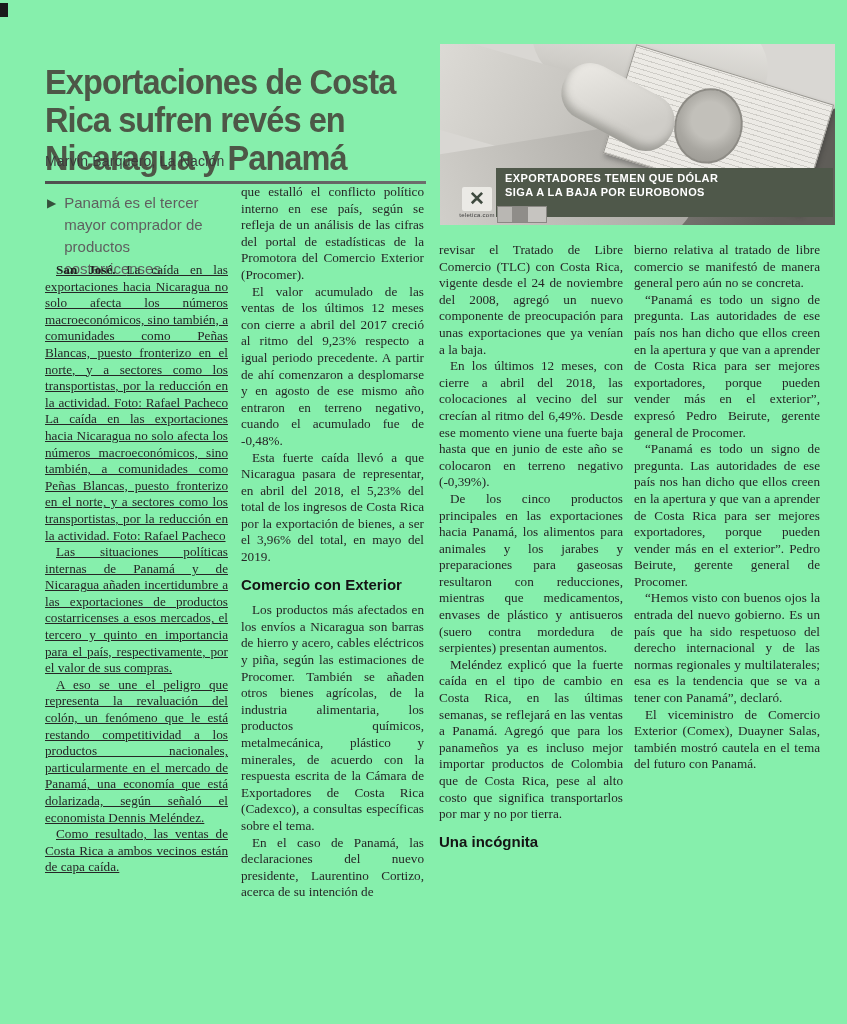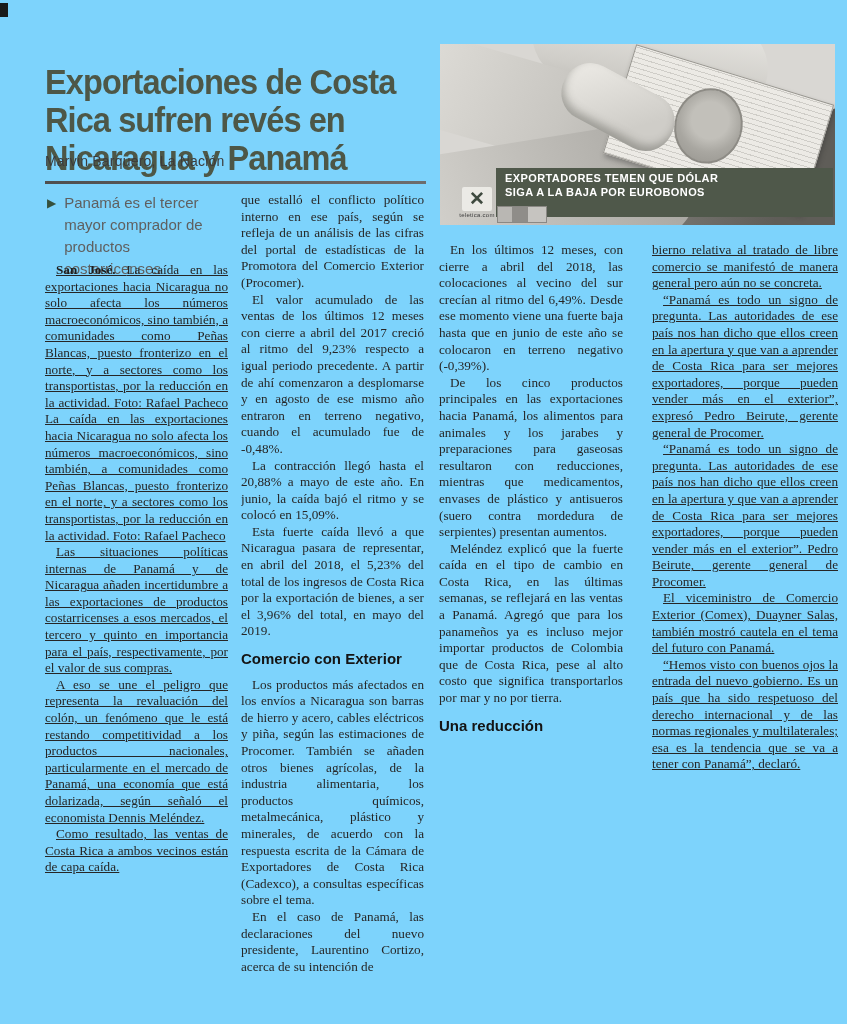--- a/index.html
+++ b/index.html
@@ -1,20 +1,20 @@
 <!DOCTYPE html>
 <html lang="es"><head>
 <meta charset="utf-8">
 <style>
   html, body { margin: 0; padding: 0; background: #e9e8e5; }
   .page {
     position: relative;
     width: 847px; height: 1024px;
     margin: 0 auto;
-    background: #7dd3fc;
+    background: #86efac;
     overflow: hidden;
     font-family: "Liberation Serif", serif;
     color: #262626;
   }
   .corner-mark {
     position: absolute; left: 0; top: 3px;
     width: 8px; height: 14px; background: #1a1a1a;
   }
   .headline {
     position: absolute; left: 45px; top: 40px; width: 420px;
@@ -118,23 +118,23 @@
     border: 1px solid #8a8884;
   }
   
   .col {
     position: absolute; overflow: hidden;
     font-size: 13.2px; line-height: 16.6px;
     text-align: justify;
     hyphens: auto; -webkit-hyphens: auto;
   }
   .col-1 { left: 45px;  top: 262px; width: 183px; height: 744px; text-decoration: underline; }
-  .col-2 { left: 241px; top: 192px; width: 183px; height: 826px; }
+  .col-2 { left: 241px; top: 184px; width: 183px; height: 826px; }
   .col-3 { left: 439px; top: 242px; width: 184px; height: 778px; }
-  .col-4 { left: 652px; top: 242px; width: 186px; height: 778px; text-decoration: underline; }
+  .col-4 { left: 634px; top: 242px; width: 186px; height: 778px; }
   .col p.para { margin: 0; text-indent: 11px; }
   .col p.para.cont { text-indent: 0; }
   .col p.para strong { font-weight: 700; color: #1d1d1d; }
   .col h3.subhead {
     margin: 11px 0 9px; font-family: "Liberation Sans", sans-serif;
     font-size: 15px; color: #141414; letter-spacing: 0;
   }
 </style>
 </head>
 <body>
@@ -181,33 +181,33 @@
 
   <div class="col col-1">
       <p class="para"><strong>San José. </strong>La caída en las exportaciones hacia Nicaragua no solo afecta los números macroeconómicos, sino también, a comunidades como Peñas Blancas, puesto fronterizo en el norte, y a sectores como los transportistas, por la reducción en la actividad. Foto: Rafael Pacheco La caída en las exportaciones hacia Nicaragua no solo afecta los números macroeconómicos, sino también, a comunidades como Peñas Blancas, puesto fronterizo en el norte, y a sectores como los transportistas, por la reducción en la actividad. Foto: Rafael Pacheco</p>
       <p class="para">Las situaciones políticas internas de Panamá y de Nicaragua añaden incertidumbre a las exportaciones de productos costarricenses a esos mercados, el tercero y quinto en importancia para el país, respectivamente, por el valor de sus compras.</p>
       <p class="para">A eso se une el peligro que representa la revaluación del colón, un fenómeno que le está restando competitividad a los productos nacionales, particularmente en el mercado de Panamá, una economía que está dolarizada, según señaló el economista Dennis Meléndez.</p>
       <p class="para">Como resultado, las ventas de Costa Rica a ambos vecinos están de capa caída.</p>
     </div>
   <div class="col col-2">
       <p class="para cont">que estalló el conflicto político interno en ese país, según se refleja de un análisis de las cifras del portal de estadísticas de la Promotora del Comercio Exterior (Procomer).</p>
       <p class="para">El valor acumulado de las ventas de los últimos 12 meses con cierre a abril del 2017 creció al ritmo del 9,23% respecto a igual periodo precedente. A partir de ahí comenzaron a desplomarse y en agosto de ese mismo año entraron en terreno negativo, cuando el acumulado fue de -0,48%.</p>
-      <p class="para">La contracción llegó hasta el 20,88% a mayo de este año. En junio, la caída bajó el ritmo y se colocó en 15,09%.</p>
       <p class="para">Esta fuerte caída llevó a que Nicaragua pasara de representar, en abril del 2018, el 5,23% del total de los ingresos de Costa Rica por la exportación de bienes, a ser el 3,96% del total, en mayo del 2019.</p>
       <h3 class="subhead">Comercio con Exterior</h3>
       <p class="para">Los productos más afectados en los envíos a Nicaragua son barras de hierro y acero, cables eléctricos y piña, según las estimaciones de Procomer. También se añaden otros bienes agrícolas, de la industria alimentaria, los productos químicos, metalmecánica, plástico y minerales, de acuerdo con la respuesta escrita de la Cámara de Exportadores de Costa Rica (Cadexco), a consultas específicas sobre el tema.</p>
       <p class="para">En el caso de Panamá, las declaraciones del nuevo presidente, Laurentino Cortizo, acerca de su intención de</p>
     </div>
   <div class="col col-3">
+      <p class="para cont">revisar el Tratado de Libre Comercio (TLC) con Costa Rica, vigente desde el 24 de noviembre del 2008, agregó un nuevo componente de preocupación para unas exportaciones que ya venían a la baja.</p>
       <p class="para">En los últimos 12 meses, con cierre a abril del 2018, las colocaciones al vecino del sur crecían al ritmo del 6,49%. Desde ese momento viene una fuerte baja hasta que en junio de este año se colocaron en terreno negativo (-0,39%).</p>
       <p class="para">De los cinco productos principales en las exportaciones hacia Panamá, los alimentos para animales y los jarabes y preparaciones para gaseosas resultaron con reducciones, mientras que medicamentos, envases de plástico y antisueros (suero contra mordedura de serpientes) presentan aumentos.</p>
       <p class="para">Meléndez explicó que la fuerte caída en el tipo de cambio en Costa Rica, en las últimas semanas, se reflejará en las ventas a Panamá. Agregó que para los panameños ya es incluso mejor importar productos de Colombia que de Costa Rica, pese al alto costo que significa transportarlos por mar y no por tierra.</p>
-      <h3 class="subhead">Una reducción</h3>
+      <h3 class="subhead">Una incógnita</h3>
     </div>
   <div class="col col-4">
       <p class="para cont">bierno relativa al tratado de libre comercio se manifestó de manera general pero aún no se concreta.</p>
       <p class="para">“Panamá es todo un signo de pregunta. Las autoridades de ese país nos han dicho que ellos creen en la apertura y que van a aprender de Costa Rica para ser mejores exportadores, porque pueden vender más en el exterior”, expresó Pedro Beirute, gerente general de Procomer.</p>
       <p class="para">“Panamá es todo un signo de pregunta. Las autoridades de ese país nos han dicho que ellos creen en la apertura y que van a aprender de Costa Rica para ser mejores exportadores, porque pueden vender más en el exterior”. Pedro Beirute, gerente general de Procomer.</p>
+      <p class="para">“Hemos visto con buenos ojos la entrada del nuevo gobierno. Es un país que ha sido respetuoso del derecho internacional y de las normas regionales y multilaterales; esa es la tendencia que se va a tener con Panamá”, declaró.</p>
       <p class="para">El viceministro de Comercio Exterior (Comex), Duayner Salas, también mostró cautela en el tema del futuro con Panamá.</p>
-      <p class="para">“Hemos visto con buenos ojos la entrada del nuevo gobierno. Es un país que ha sido respetuoso del derecho internacional y de las normas regionales y multilaterales; esa es la tendencia que se va a tener con Panamá”, declaró.</p>
     </div>
 
 </div>
 
 </body></html>

